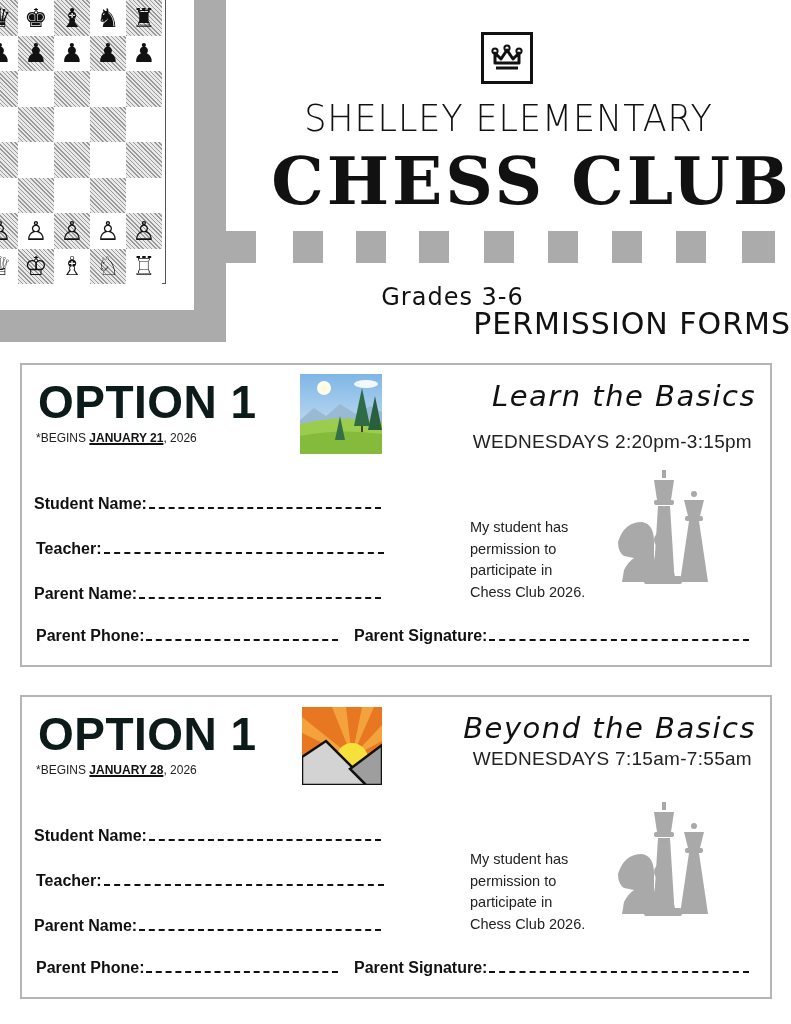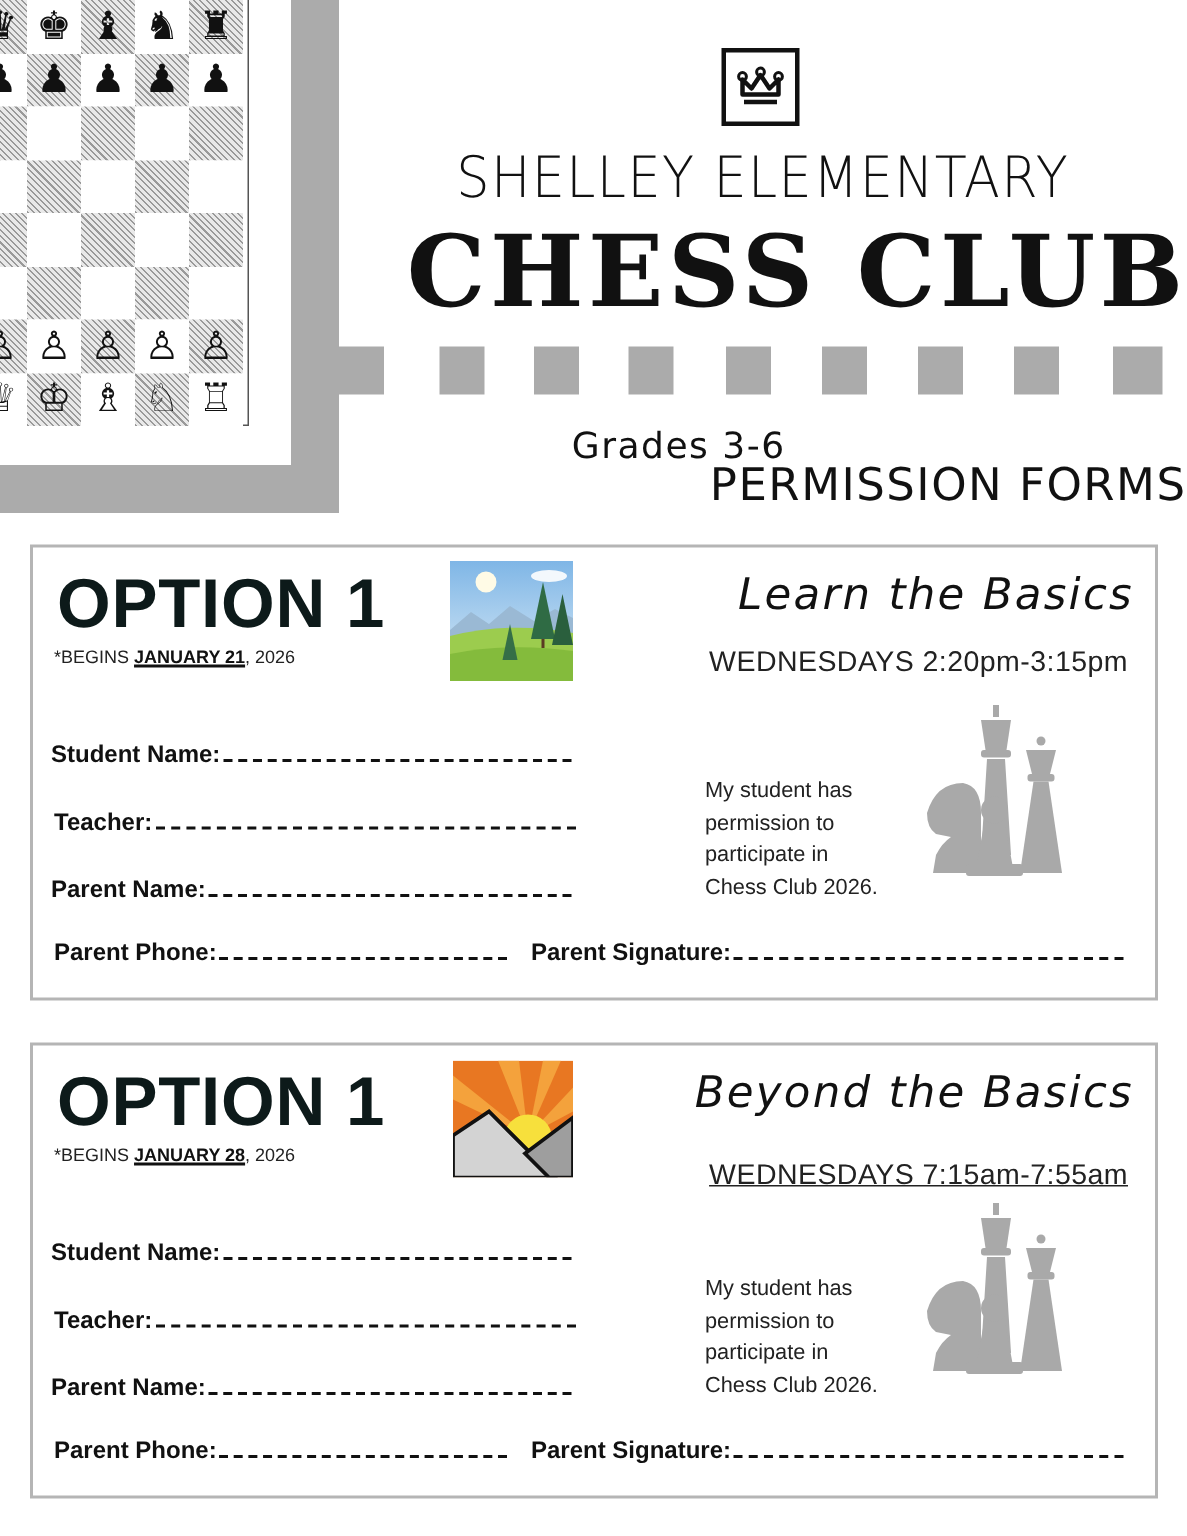--- a/index.html
+++ b/index.html
@@ -184,21 +184,21 @@
       <path d="M50 50 L30 0 L44 0 Z" fill="#f4a23c"></path>
       <path d="M50 50 L60 0 L72 0 Z" fill="#f4a23c"></path>
       <path d="M50 50 L80 18 L80 34 Z" fill="#f4a23c"></path>
       <path d="M50 50 L0 10 L0 26 Z" fill="#f4a23c"></path>
       <circle cx="50" cy="52" r="16" fill="#f7e03c"></circle>
       <path d="M0 50 L24 34 L68 78 L0 78 Z" fill="#d3d3d3" stroke="#111" stroke-width="2.5"></path>
       <path d="M48 62 L80 38 L80 78 L64 78 Z" fill="#9e9e9e" stroke="#111" stroke-width="2.5"></path>
     </svg>
   </div>
   <div class="tagline">Beyond the Basics</div>
-  <div class="times" style="top:76px;text-decoration:underline;">WEDNESDAYS 7:15am-7:55am</div>
+  <div class="times" style="top:51px;">WEDNESDAYS 7:15am-7:55am</div>
 
   <div class="field" style="left:12px; top:130px;"><span>Student Name:</span><span class="line" style="width:232px"></span></div>
   <div class="field" style="left:14px; top:175px;"><span>Teacher:</span><span class="line" style="width:280px"></span></div>
   <div class="field" style="left:12px; top:220px;"><span>Parent Name:</span><span class="line" style="width:242px"></span></div>
   <div class="field" style="left:14px; top:262px;"><span>Parent Phone:</span><span class="line" style="width:192px"></span></div>
   <div class="field" style="left:332px; top:262px;"><span>Parent Signature:</span><span class="line" style="width:260px"></span></div>
 
   <div class="perm">
     <div>My student has</div>
     <div>permission to</div>

